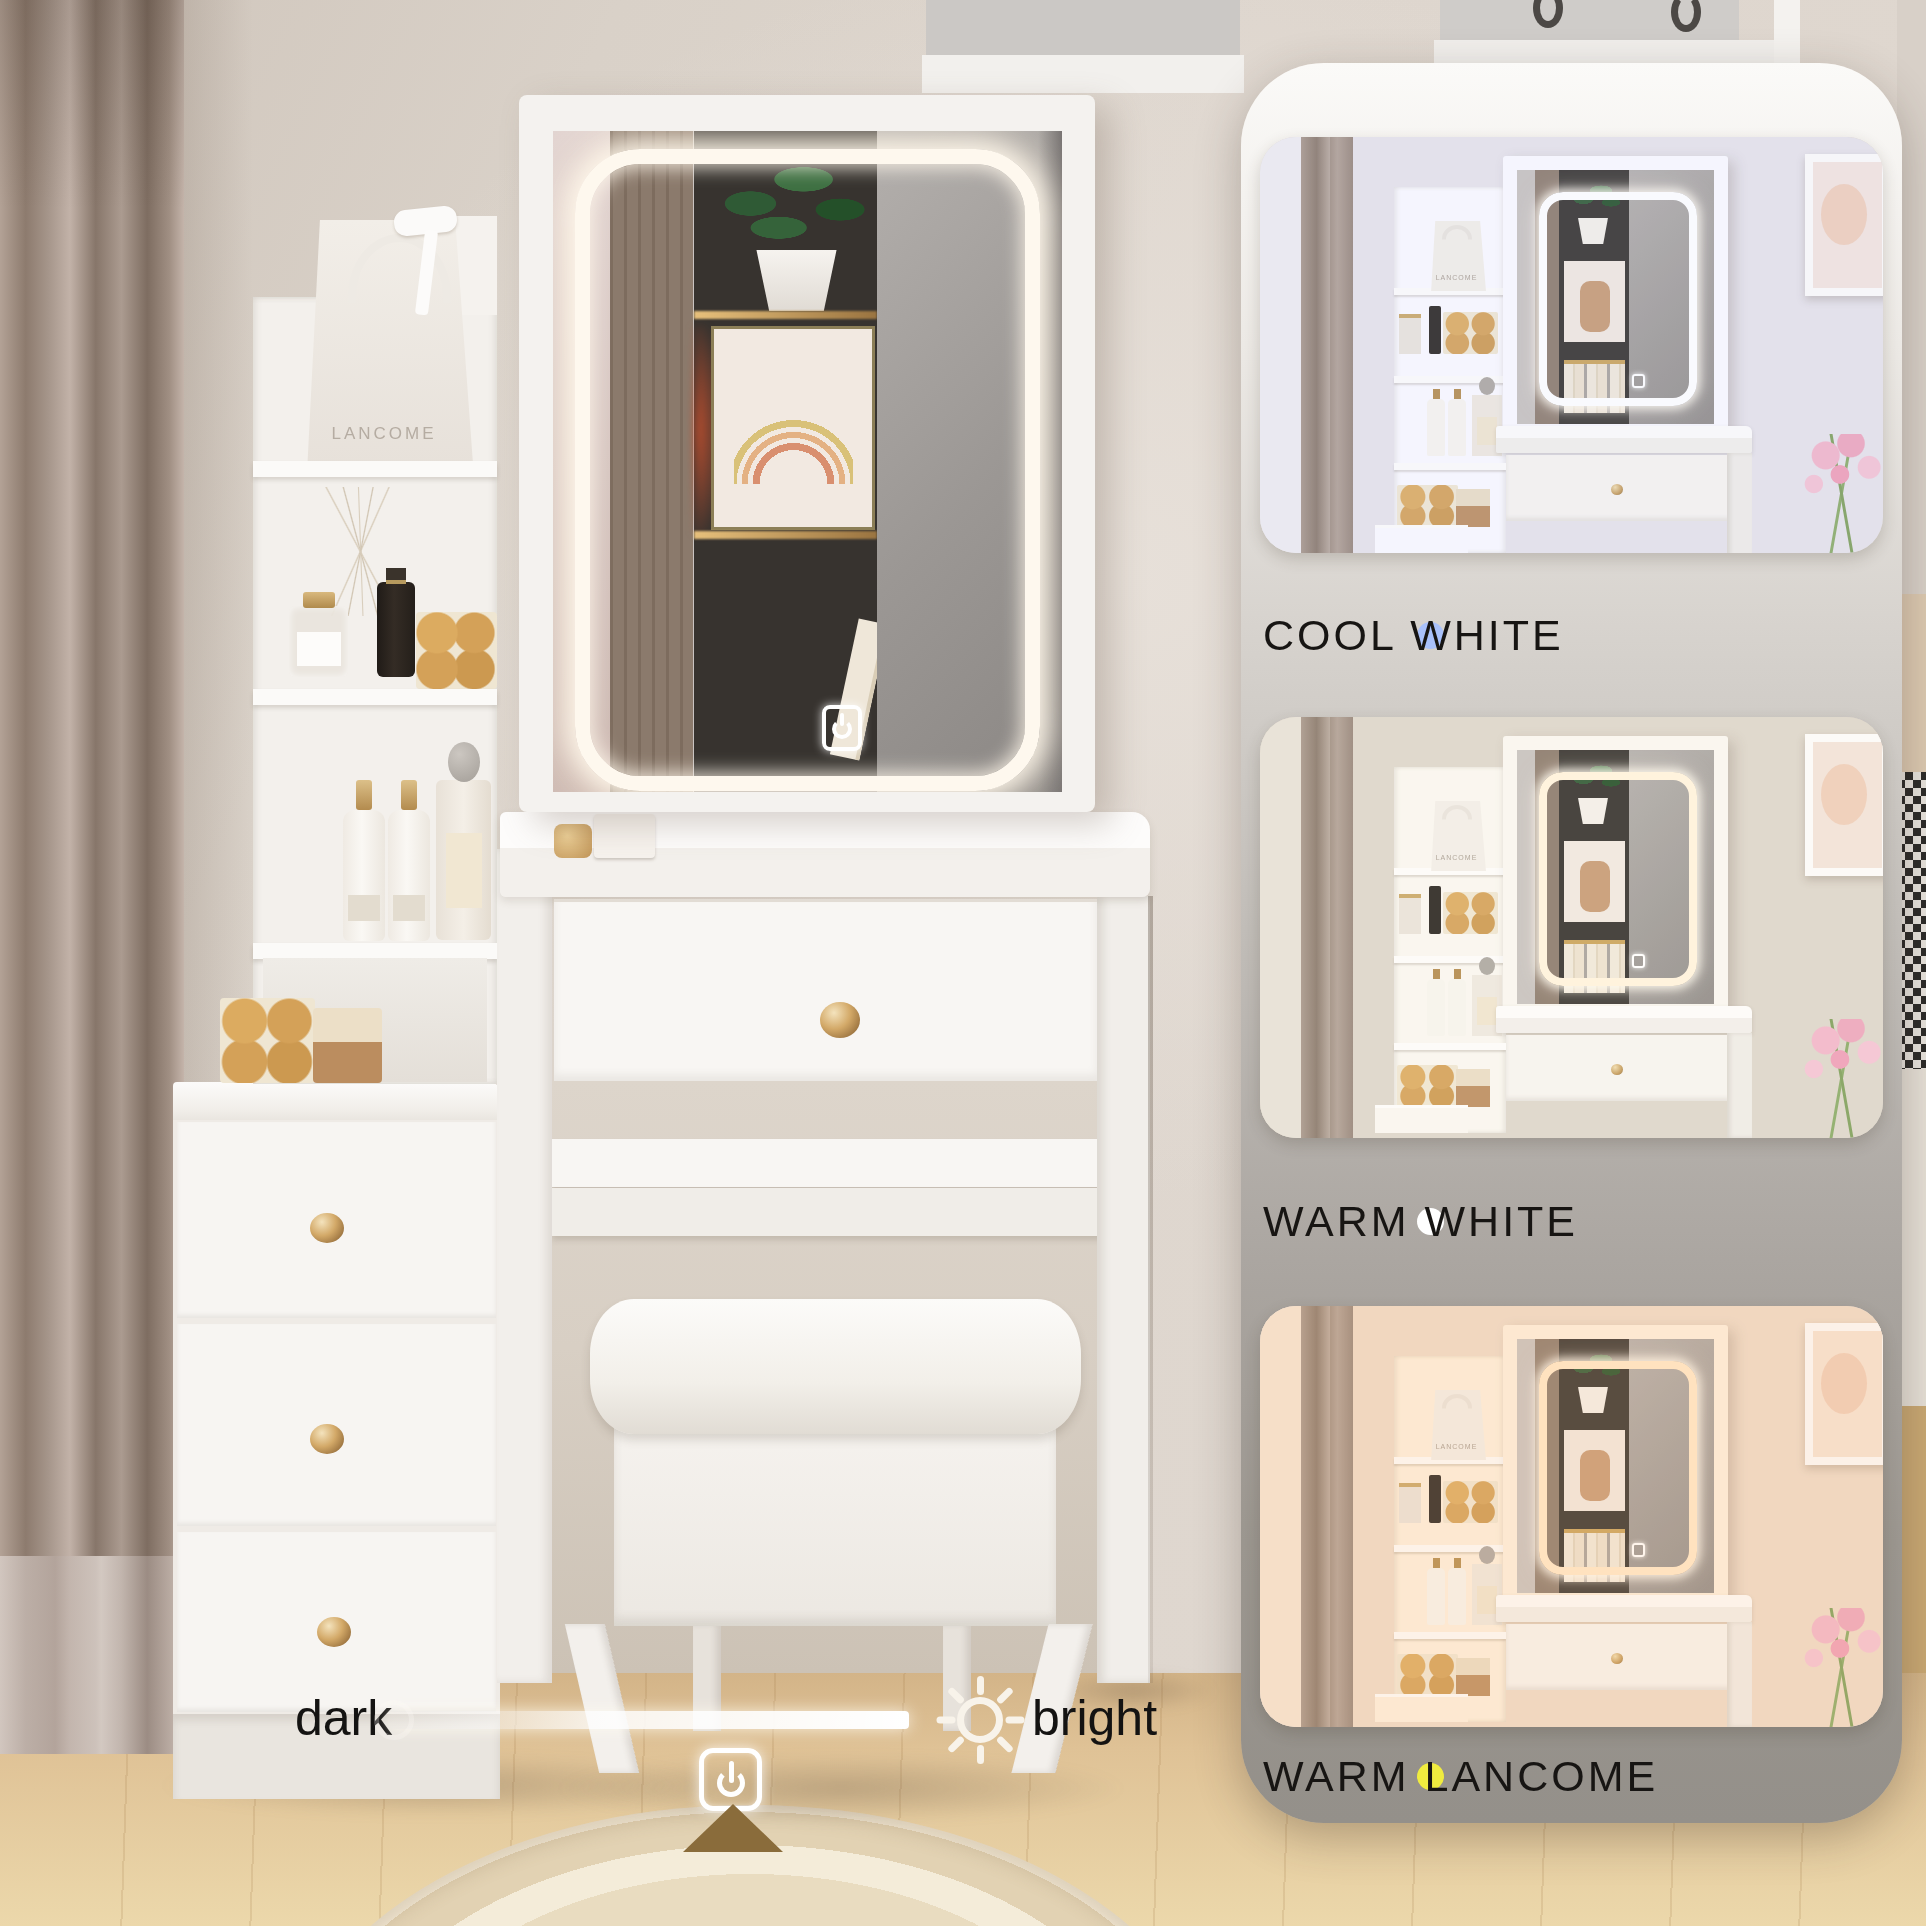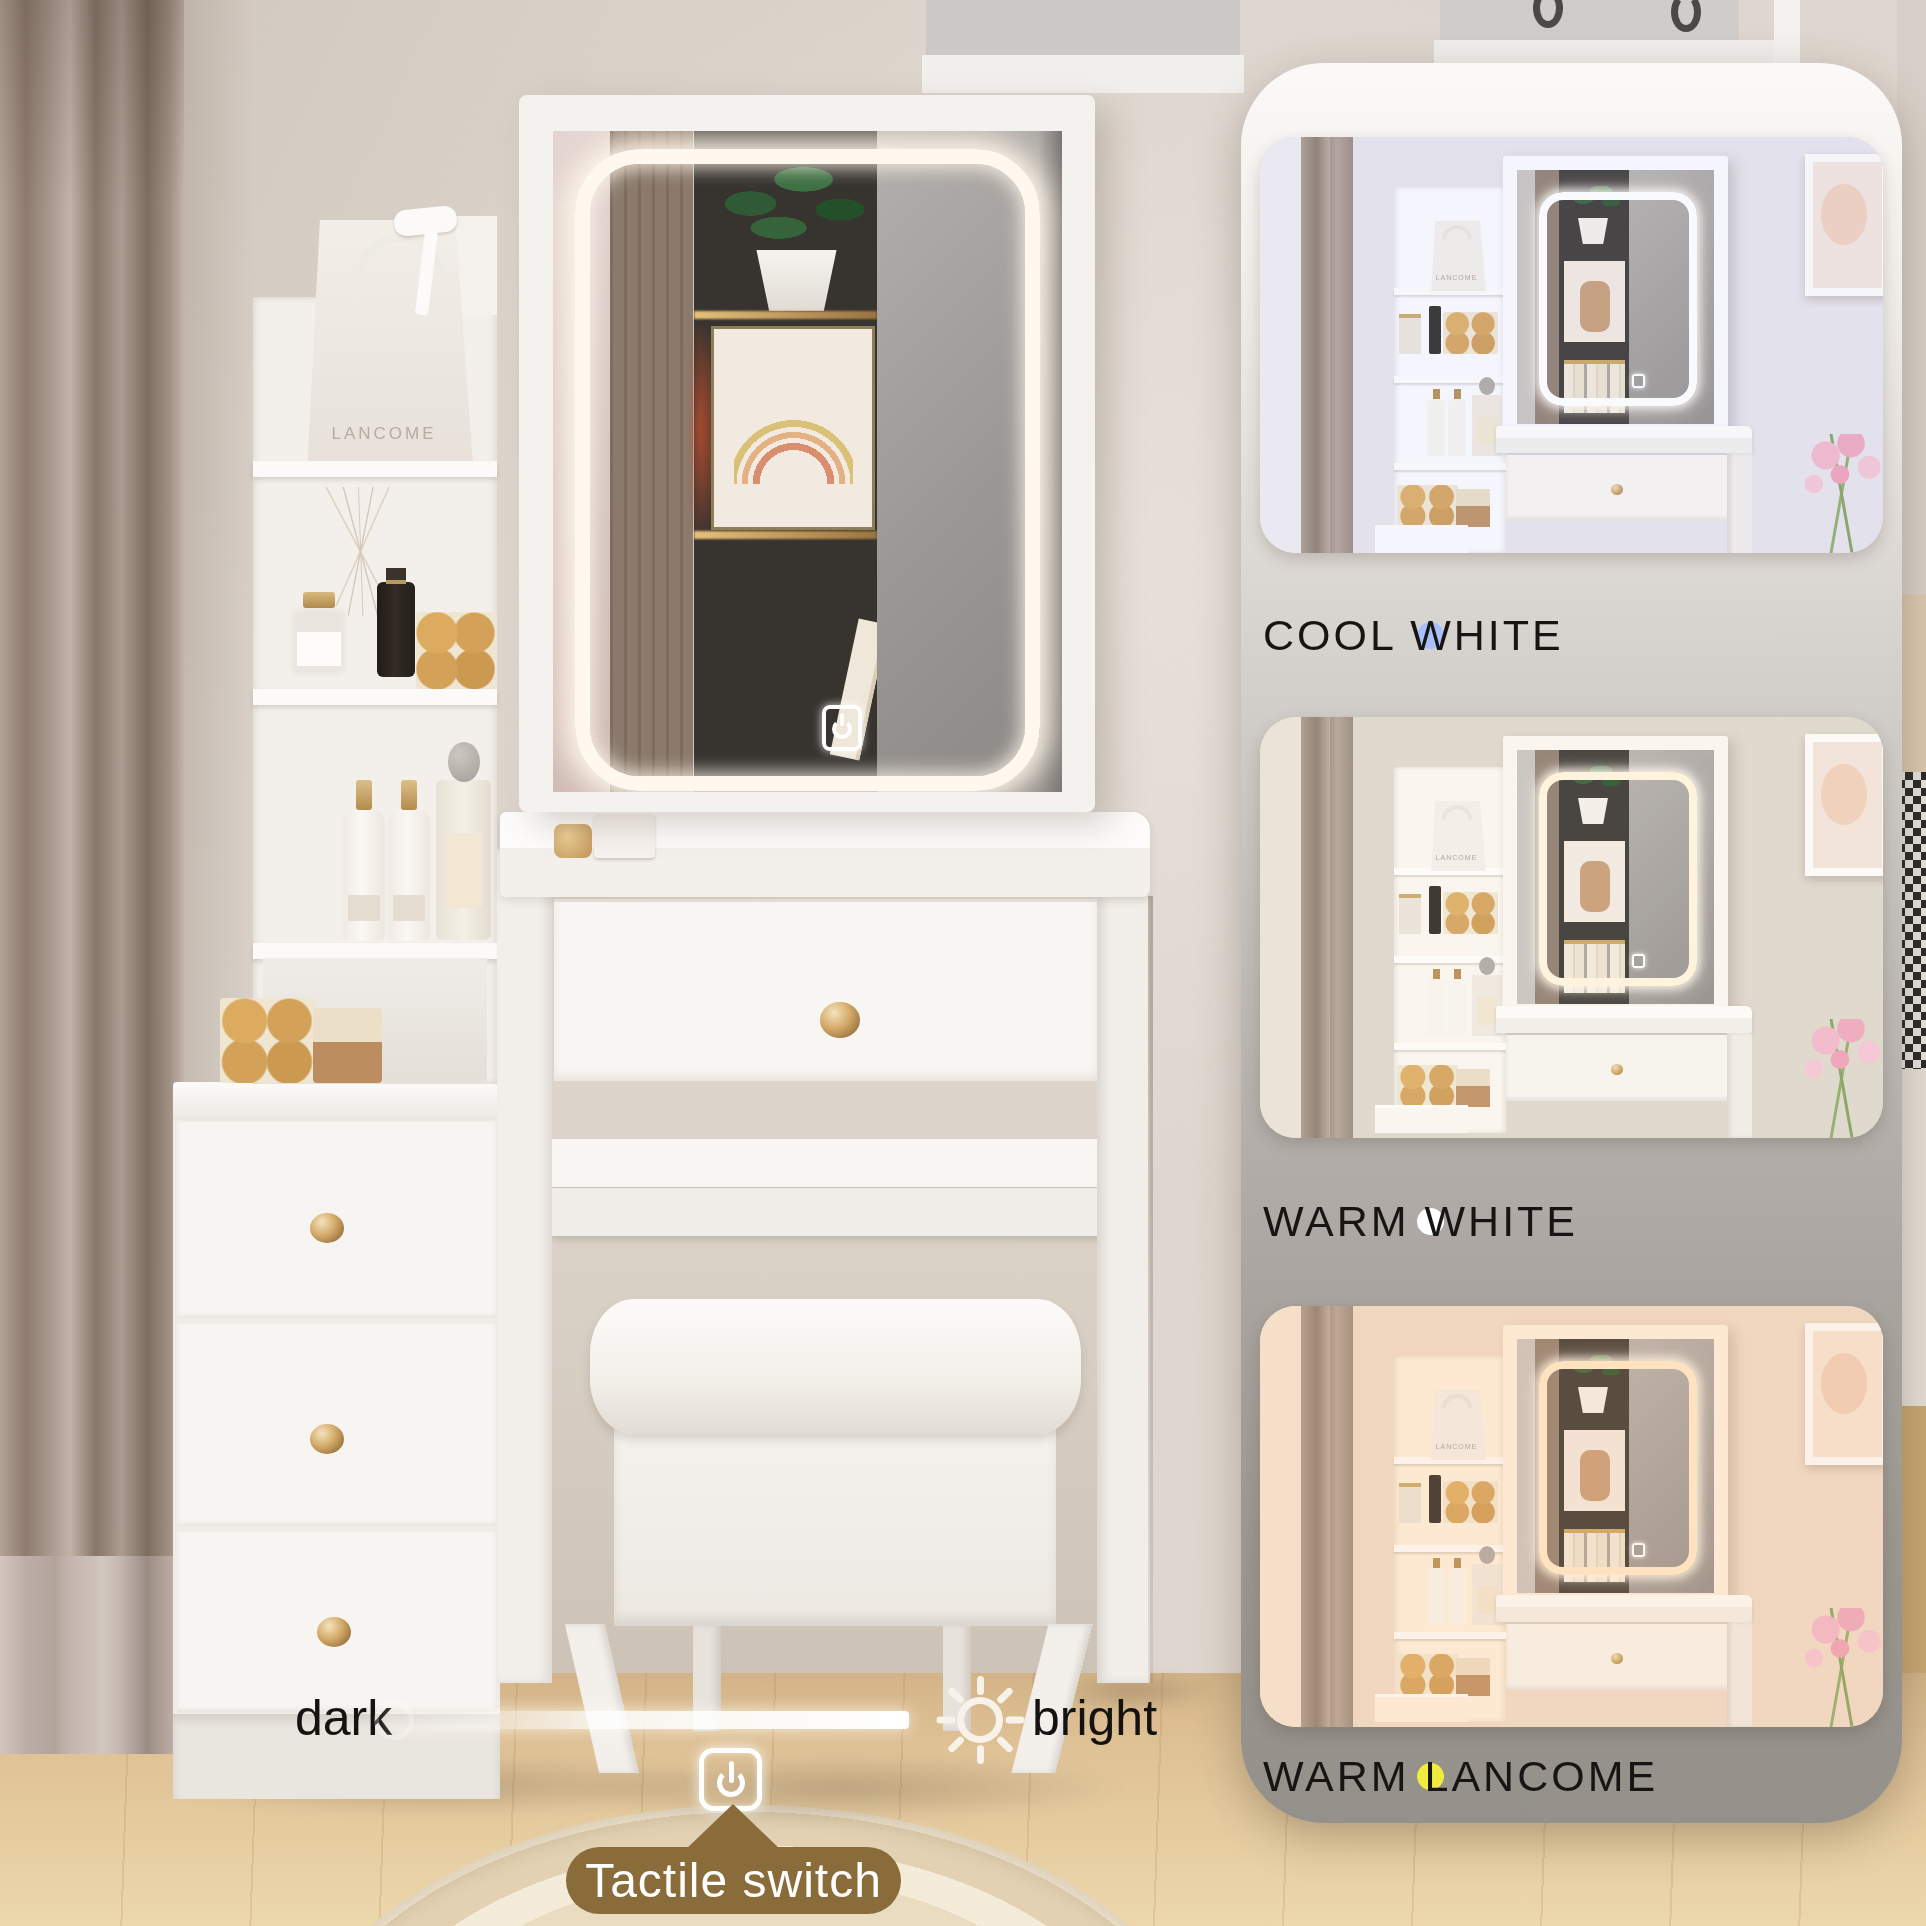--- a/index.html
+++ b/index.html
@@ -674,19 +674,16 @@
       <i class="ray" style="transform:rotate(225deg)"></i>
       <i class="ray" style="transform:rotate(270deg)"></i>
       <i class="ray" style="transform:rotate(315deg)"></i>
     </div>
     <span class="lbl lbl-bright">bright</span>
     <div class="pwr">
         <i></i>
         <b></b>
       </div>
     <i class="banner-tri"></i>
-    <div class="banner" style="background: rgb(138, 108, 59);">
-      <span class="banner-text">Tactile switch</span>
-    </div>
   </div>
 
 </div>
 
 
 </body></html>

